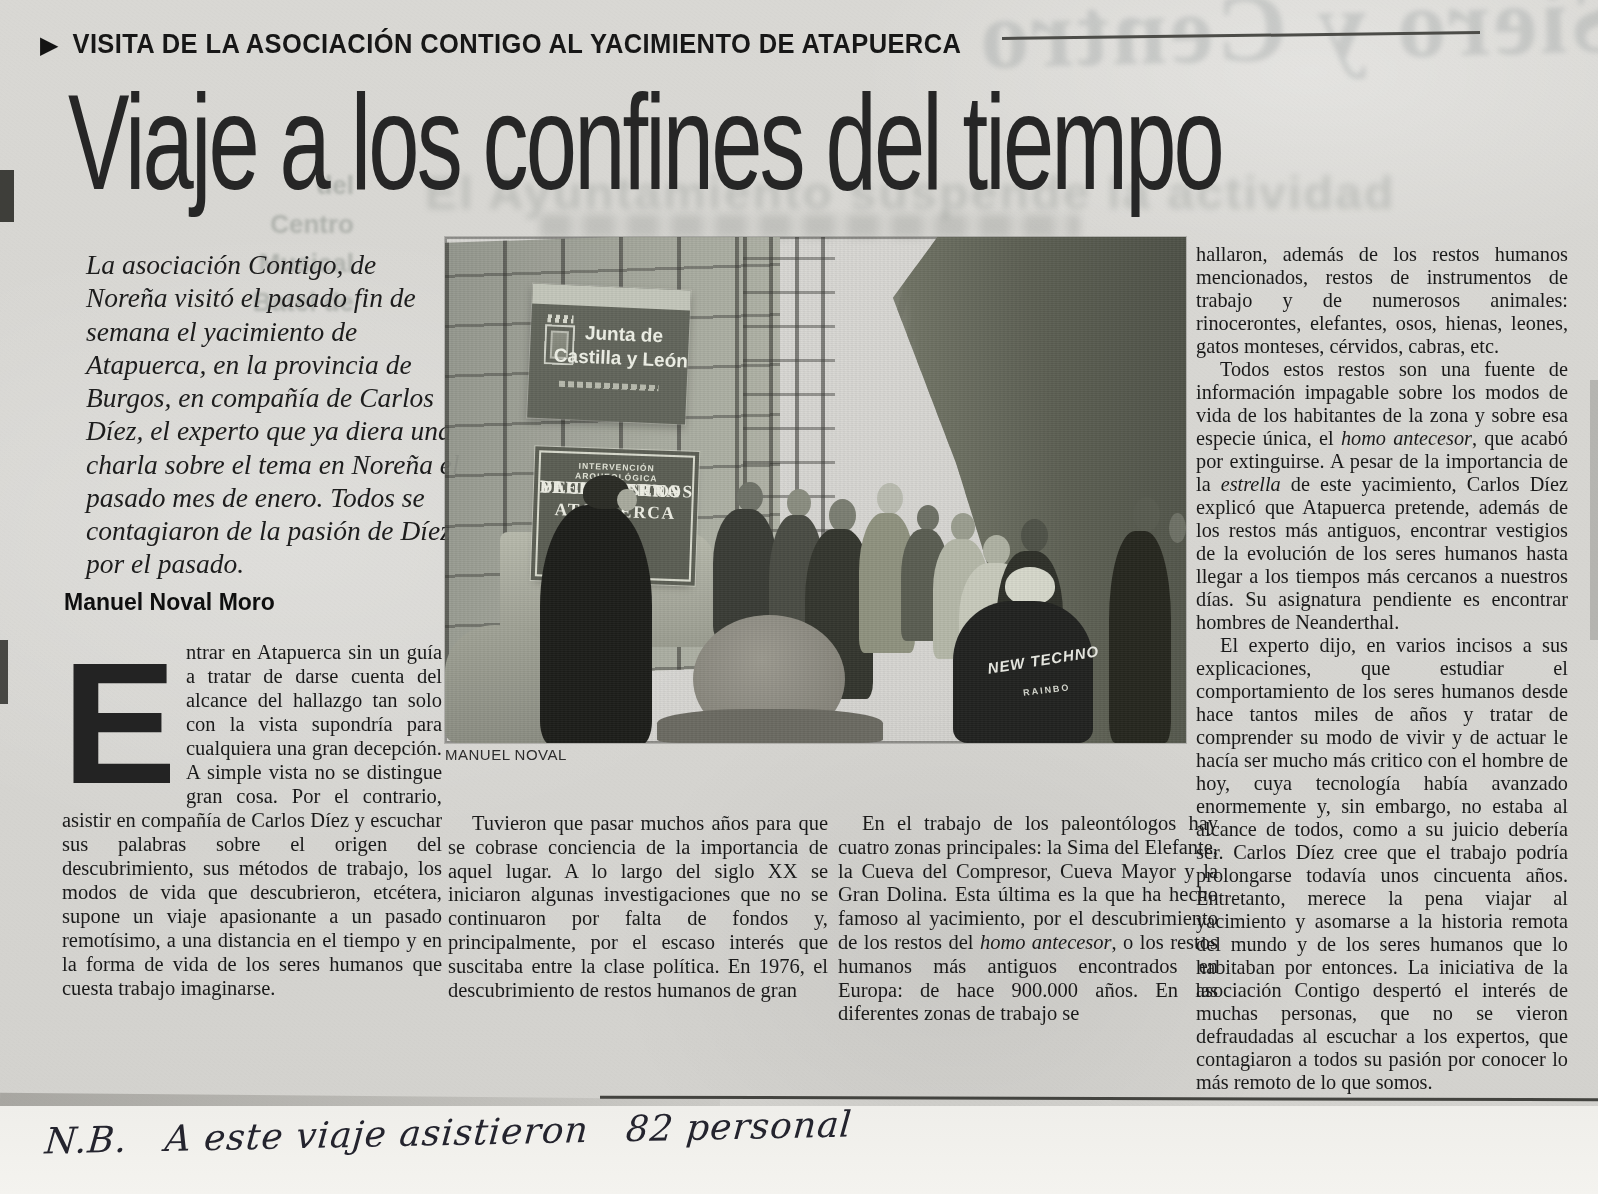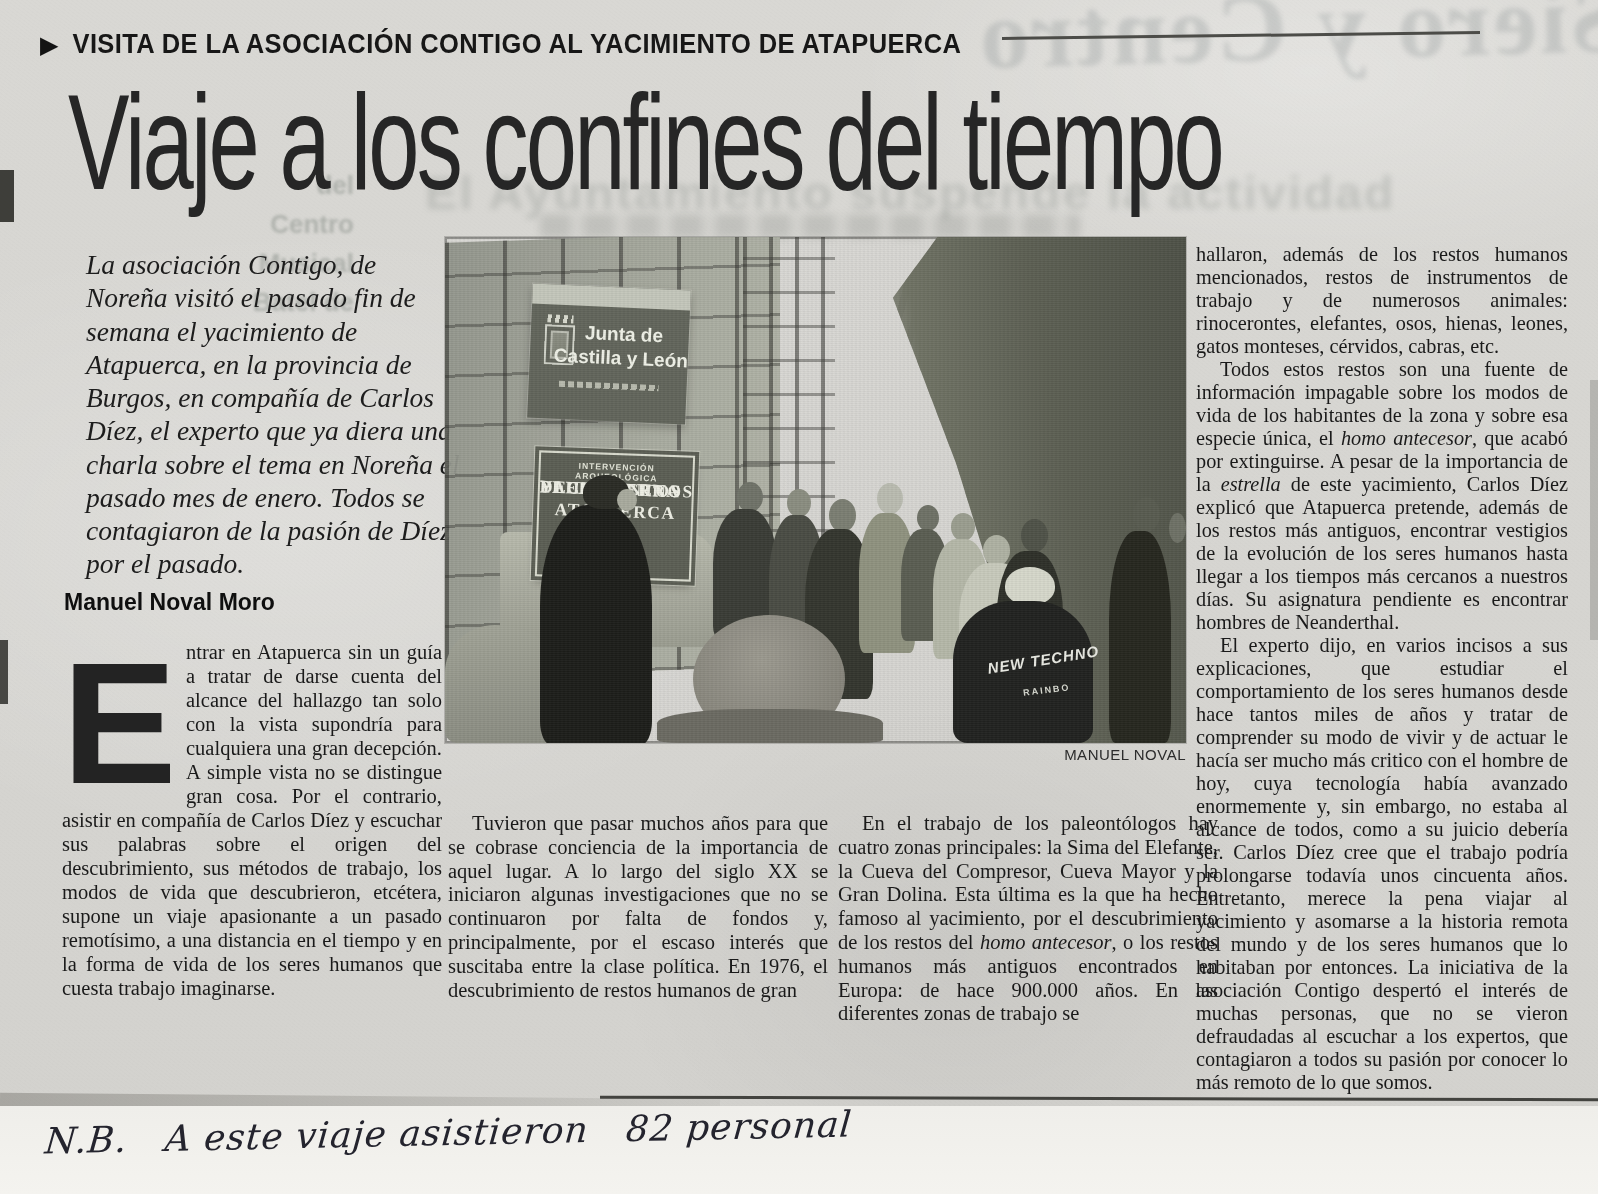--- a/index.html
+++ b/index.html
@@ -92,21 +92,21 @@
   .sign2 .big{left:0;top:24px;width:100%;font:700 17.5px/1.23 "Liberation Serif",serif;color:#edeee4;letter-spacing:1.5px;}
   .p-head{border-radius:50%;}
   .p-body{border-radius:42% 42% 10% 10%;}
   .jacket-txt1{left:470px;top:416px;font:italic 700 15px "Liberation Sans",sans-serif;color:#e8e9e2;
     transform:rotate(-9deg);letter-spacing:1px;}
   .jacket-txt2{left:508px;top:448px;font:700 9px "Liberation Sans",sans-serif;color:#d6d8cf;
     transform:rotate(-7deg);letter-spacing:2px;}
   .ph-grain{left:0;top:0;width:100%;height:100%;opacity:.55;
     background:repeating-linear-gradient(0deg, rgba(255,255,255,.05) 0 1px, rgba(0,0,0,.05) 1px 2px),
       repeating-linear-gradient(90deg, rgba(255,255,255,.02) 0 2px, rgba(0,0,0,.03) 2px 4px);}
-  .credit{left:445px;top:746px;width:741px;text-align:right;font:15px "Liberation Sans",sans-serif;
+  .credit{left:445px;top:746px;width:741px;text-align:left;font:15px "Liberation Sans",sans-serif;
     color:#2c2c2c;letter-spacing:.5px;}
   .caption{left:448px;top:768px;width:740px;font:20.5px "Liberation Sans",sans-serif;color:#1c1c1c;}
 
   
   .cut-smudge{left:0;top:1096px;width:720px;height:16px;transform:rotate(.5deg);opacity:.8;
     background:linear-gradient(to right, rgba(112,110,104,.55), rgba(112,110,104,.10));}
   .cut-line{left:600px;top:1097px;width:1010px;height:3px;background:#43433f;transform:rotate(.15deg);}
   .backing{left:0;top:1106px;width:1598px;height:88px;
     background:linear-gradient(#efeeea,#f4f3ef);}
   .note{left:45px;top:1112px;font:italic 400 36px "DejaVu Serif",serif;color:#24242e;

